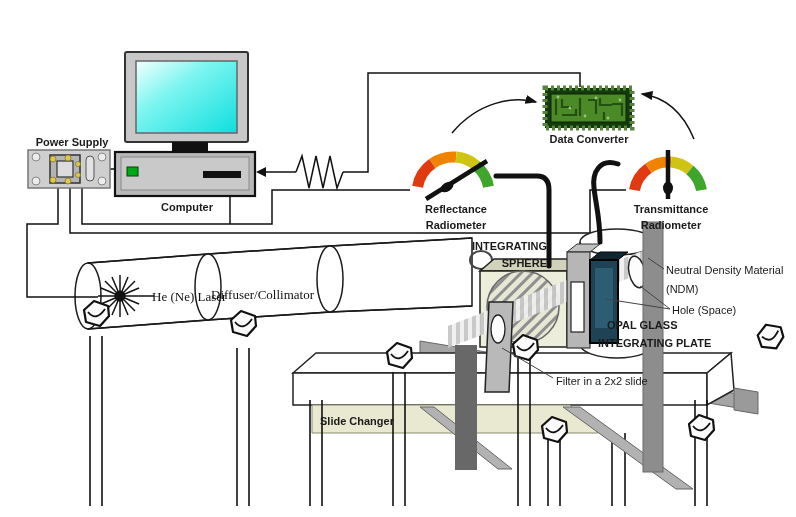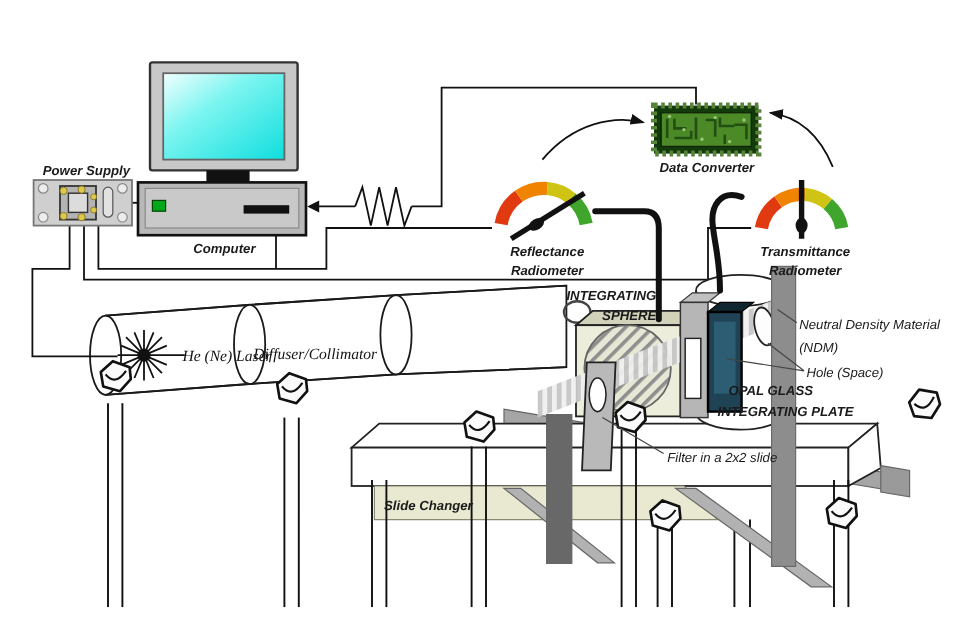--- a/index.html
+++ b/index.html
@@ -1,16 +1,16 @@
 <!DOCTYPE html>
 <html><head>
 <meta charset="utf-8">
 <style>
   html,body{margin:0;padding:0;background:#ffffff;}
-  .stage{width:796px;height:506px;position:relative;background:#fff;overflow:hidden;font-style:italic;}
+  .stage{width:796px;height:506px;position:relative;background:#fff;overflow:hidden;}
   .lbl      {font-family:"Liberation Sans",sans-serif;font-size:11px;font-weight:700;fill:#1a1a1a;}
   .lbl-reg  {font-family:"Liberation Sans",sans-serif;font-size:11px;font-weight:400;fill:#1a1a1a;}
   .lbl-serif{font-family:"Liberation Serif",serif;font-size:13px;font-weight:400;fill:#111;}
   .wire {stroke:#111;stroke-width:1.5;fill:none;}
   .cable{stroke:#111;stroke-width:5;fill:none;stroke-linejoin:round;stroke-linecap:round;}
   .ptr  {stroke:#444;stroke-width:1;fill:none;}
   .leg  {stroke:#111;stroke-width:1.6;}
   .tube {fill:#ffffff;stroke:#1a1a1a;stroke-width:1.5;}
 </style>
 </head>

